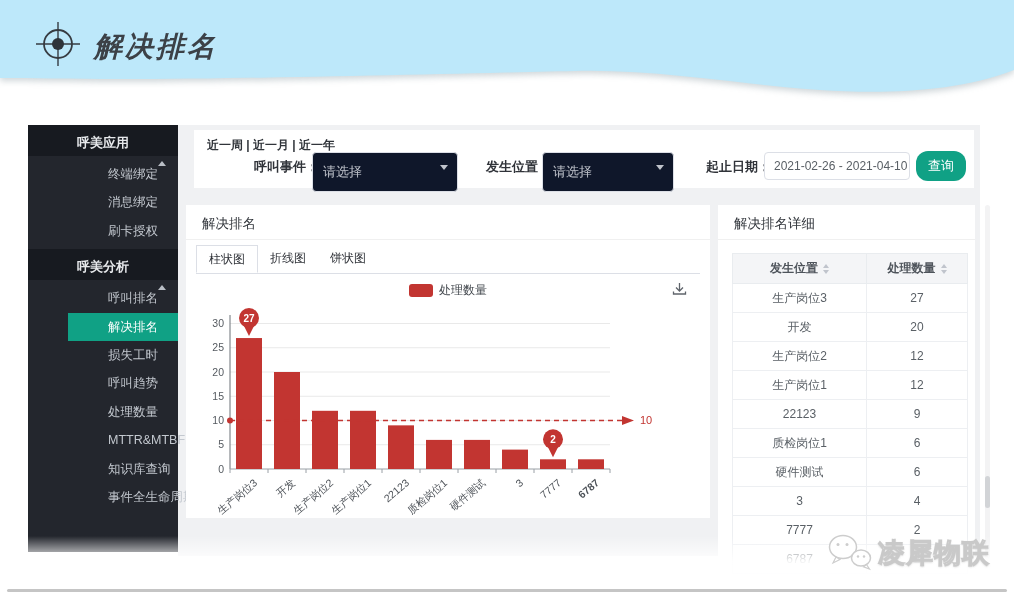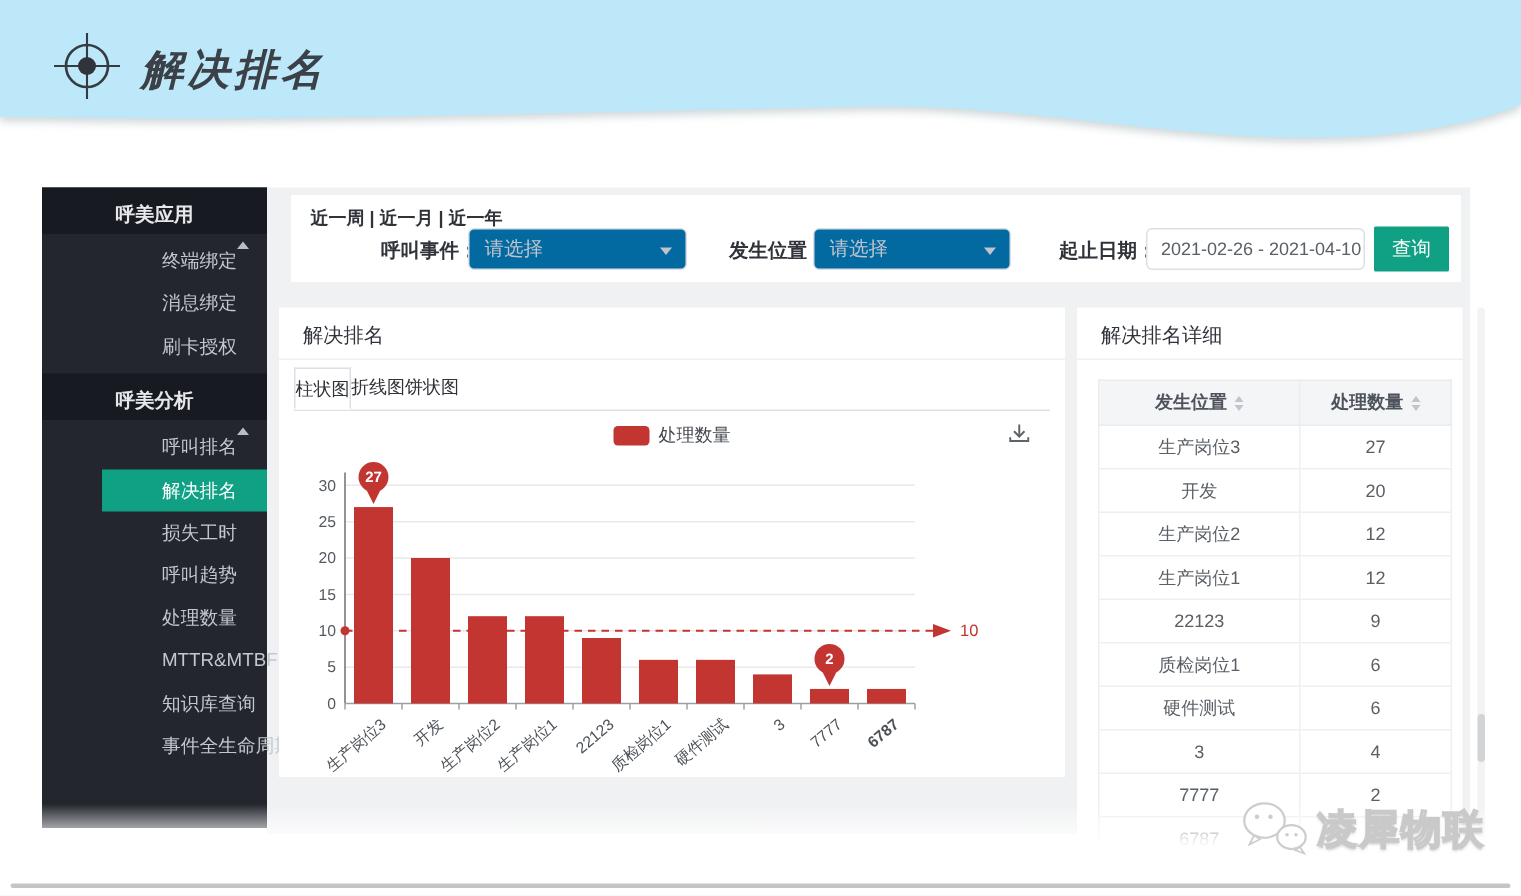--- a/index.html
+++ b/index.html
@@ -29,36 +29,36 @@
   .table-card{position:absolute;left:718px;top:205px;width:257px;height:351px;background:#fff;}
   .card-title{position:absolute;left:16px;top:10px;font-size:13.5px;color:#30343a;}
   .title-line{position:absolute;left:0;right:0;top:34px;border-top:1px solid #f0f0f0;}
 
   
   .quick-ranges{position:absolute;left:13px;top:7px;font-size:12px;font-weight:bold;color:#30343a;}
   .quick-ranges .qr{cursor:pointer;}
   .quick-ranges .sep{color:#30343a;}
   .flabel{position:absolute;top:22px;height:30px;line-height:30px;font-size:13px;font-weight:bold;color:#303339;}
   .l1{left:60px;} .l2{left:292px;} .l3{left:512px;}
-  .sel{position:absolute;top:22px;height:28px;border:1px solid #dcdfe6;border-radius:4px;background:#0369a1;
+  .sel{position:absolute;top:22px;height:40px;border:1px solid #dcdfe6;border-radius:4px;background:#0f172a;
     display:flex;align-items:center;padding:0 10px;box-sizing:border-box;cursor:pointer;}
   .s1{left:118px;width:146px;} .s2{left:348px;width:132px;}
   .sel .ph{font-size:13px;color:#c0c4cc;}
   .sel .chev{position:absolute;right:9px;top:12px;width:0;height:0;border-left:4px solid transparent;
     border-right:4px solid transparent;border-top:5px solid #c0c4cc;}
   .datebox{position:absolute;left:570px;top:22px;width:146px;height:28px;border:1px solid #dcdfe6;border-radius:4px;
     background:#fff;display:flex;align-items:center;padding:0 6px 0 9px;box-sizing:border-box;cursor:pointer;}
   .datebox .dval{font-size:12px;color:#5a6066;white-space:nowrap;}
   .datebox svg{margin-left:auto;}
   .search-btn{position:absolute;right:8px;top:21px;width:50px;height:30px;background:var(--teal,#10a185);
-    border:none;border-radius:1px;color:#fff;font-size:13px;cursor:pointer;font-family:Liberation Sans, sans-serif;}
+    border:none;border-radius:12px;color:#fff;font-size:13px;cursor:pointer;font-family:Liberation Sans, sans-serif;}
 
   
   .tabs{position:absolute;left:10px;right:10px;top:40px;height:28px;display:flex;border-bottom:1px solid #dcdfe6;box-sizing:content-box;}
-  .tab{height:27px;line-height:27px;padding:0 0;font-size:12px;color:#303339;cursor:pointer;box-sizing:border-box;}
+  .tab{height:27px;line-height:27px;padding:0 12px;font-size:12px;color:#303339;cursor:pointer;box-sizing:border-box;}
   .tab.active{border:1px solid #dcdfe6;border-bottom:1px solid #fff;background:#fff;margin-bottom:-1px;height:28px;}
 
   .legend{position:absolute;left:0;right:0;top:77px;display:flex;justify-content:center;align-items:center;gap:6px;cursor:pointer;}
   .swatch{width:24px;height:13px;border-radius:3px;background:var(--bar-red,#c23531);}
   .legend-label{font-size:12px;color:#43484e;}
   .dl{position:absolute;right:22px;top:76px;cursor:pointer;}
   .chart-svg{position:absolute;left:18px;top:96px;}
 
   
   .dtable{position:absolute;left:14px;top:48px;border-collapse:collapse;width:229px;table-layout:fixed;}

